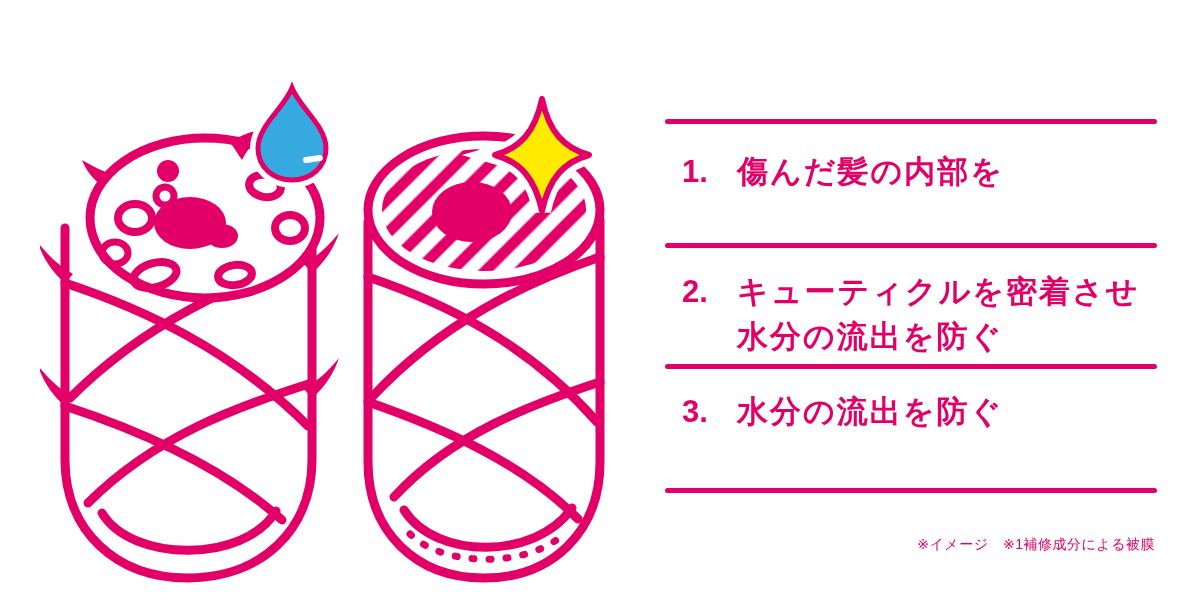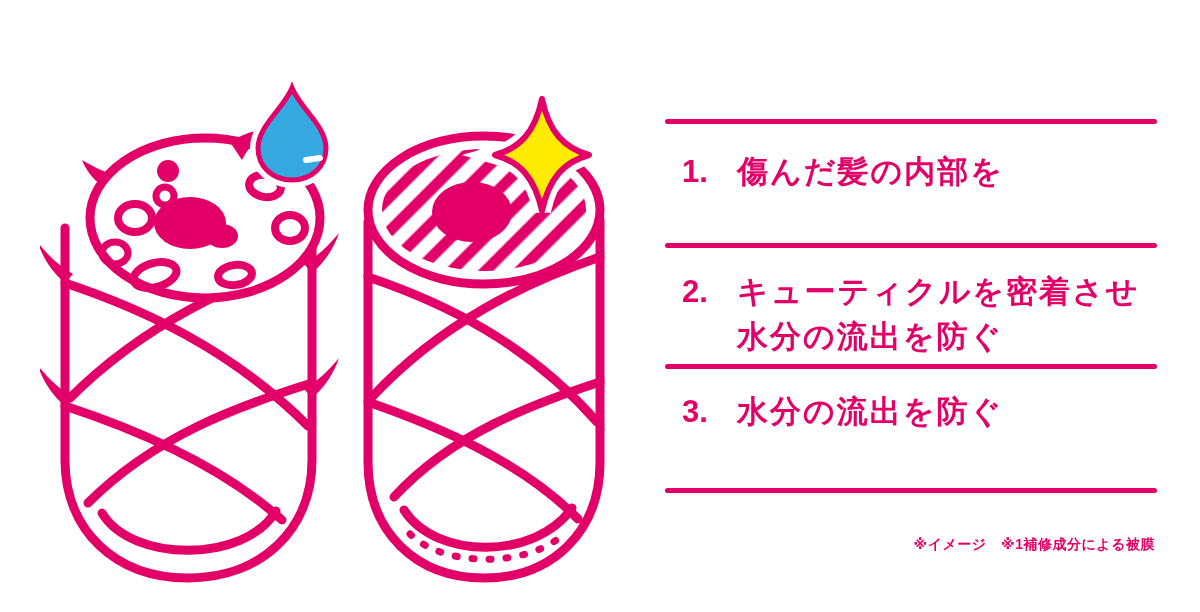--- a/index.html
+++ b/index.html
@@ -36,21 +36,21 @@
   }
   .step .line{
     font-size:31px;font-weight:800;line-height:45px;
     letter-spacing:2px;white-space:nowrap;font-family:Liberation Serif, serif;
   }
   .step sup{
     font-size:16px;font-weight:800;vertical-align:super;line-height:0;
   }
   .footnote{
     position:absolute;right:2px;top:417px;
-    font-size:14px;font-weight:700;letter-spacing:0.5px;white-space:nowrap;
+    font-size:14px;font-weight:400;letter-spacing:0.5px;white-space:nowrap;
   }
 </style>
 </head>
 <body>
 
 <div class="canvas">
 
   <svg class="illo illo-left" width="310" height="525" viewBox="0 0 310 525">
 
     <path d="M 25,160 L 25,392 C 25,462 75,510 148,510 C 221,510 272,462 272,392 L 272,158" fill="none" stroke="#E20068" stroke-width="9" stroke-linecap="round"></path>

